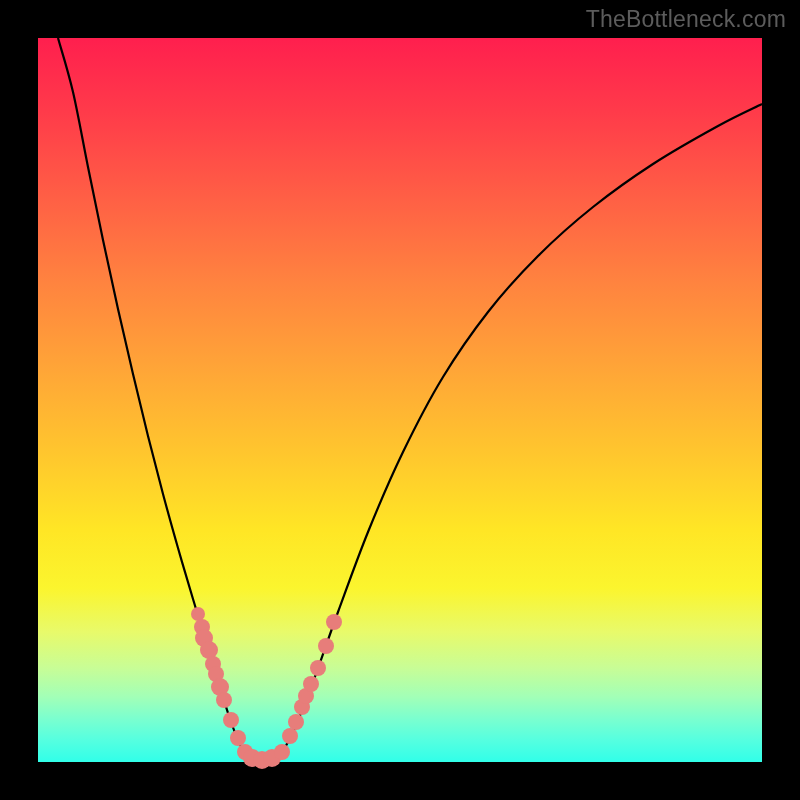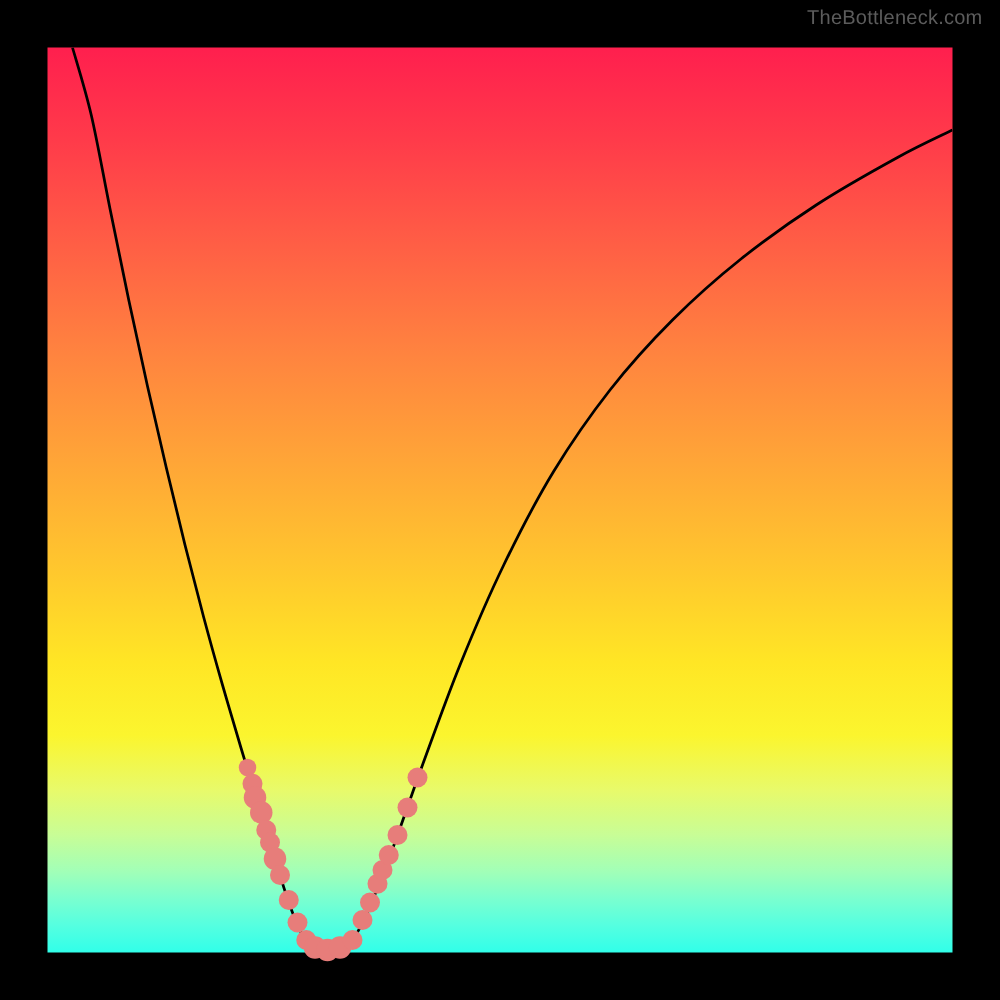--- a/index.html
+++ b/index.html
@@ -31,21 +31,21 @@
       #7bffcf 94%,
       #55ffe0 97%,
       #31ffe9 100%
     );
   }
   .watermark {
     position: absolute;
     top: 6px;
     right: 14px;
     font-family: Arial, Helvetica, sans-serif;
-    font-size: 16px;
+    font-size: 23px;
     color: #5c5c5c;
     letter-spacing: 0.2px;
   }
   svg.curves {
     position: absolute;
     top: 0; left: 0;
     width: 724px; height: 724px;
   }
   .dot {
     position: absolute;

